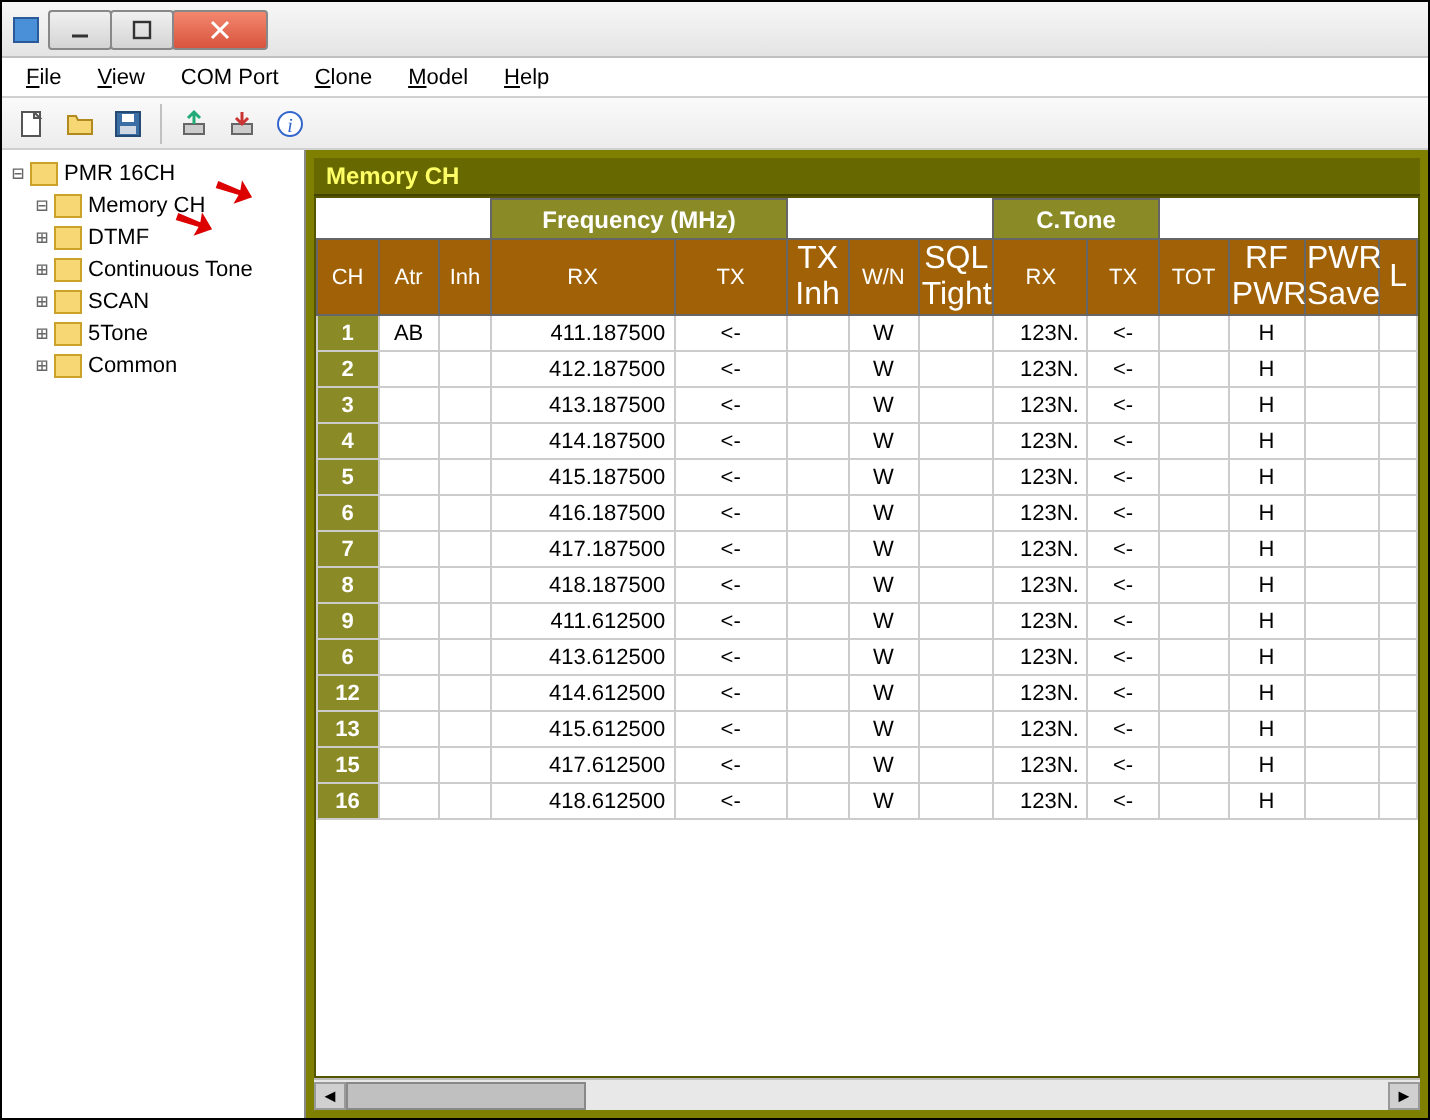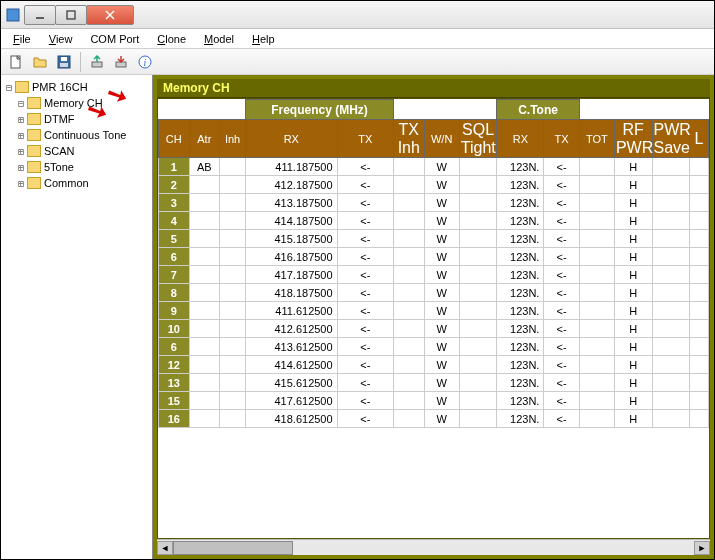--- a/index.html
+++ b/index.html
@@ -499,36 +499,20 @@
               <td>W</td>
               <td></td>
               <td class="ctrx">123N.</td>
               <td>&lt;-</td>
               <td></td>
               <td>H</td>
               <td></td>
               <td></td>
             </tr>
             <tr>
-              <td class="chnum">10</td>
-              <td></td>
-              <td></td>
-              <td class="rx">412.612500</td>
-              <td class="tx">&lt;-</td>
-              <td></td>
-              <td>W</td>
-              <td></td>
-              <td class="ctrx">123N.</td>
-              <td>&lt;-</td>
-              <td></td>
-              <td>H</td>
-              <td></td>
-              <td></td>
-            </tr>
-            <tr>
               <td class="chnum">6</td>
               <td></td>
               <td></td>
               <td class="rx">413.612500</td>
               <td class="tx">&lt;-</td>
               <td></td>
               <td>W</td>
               <td></td>
               <td class="ctrx">123N.</td>
               <td>&lt;-</td>

